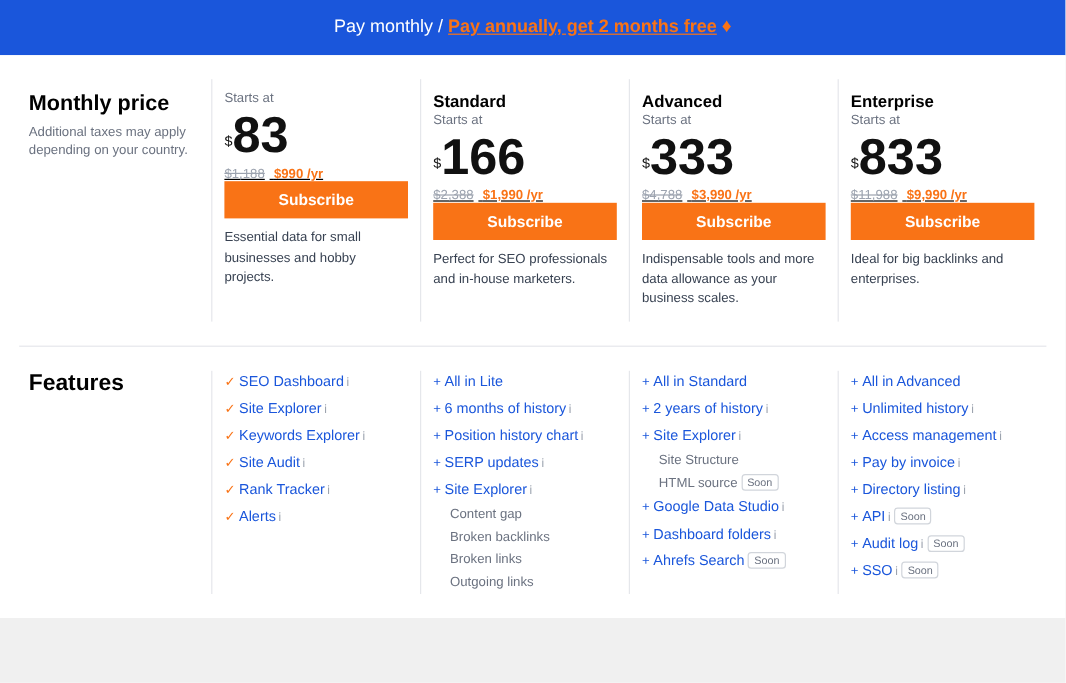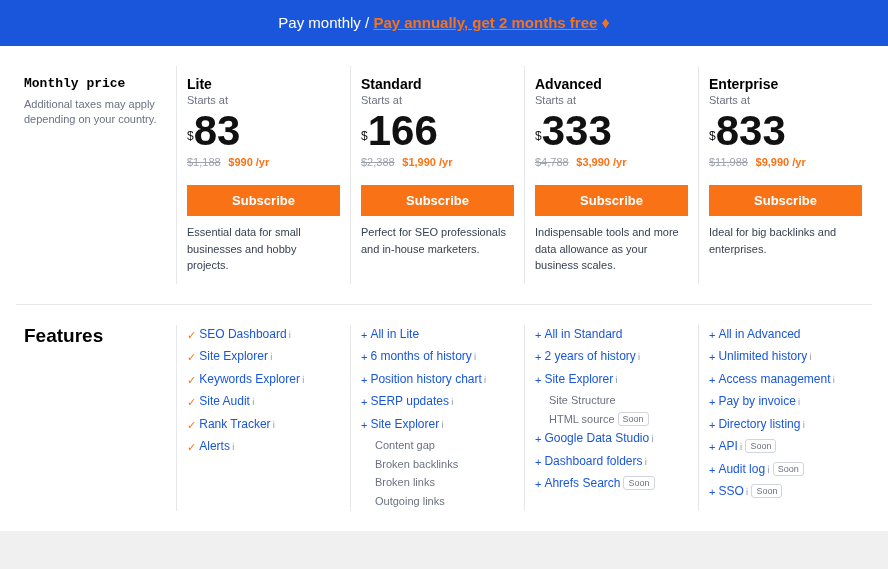--- a/index.html
+++ b/index.html
@@ -36,23 +36,22 @@
       grid-template-columns: 160px 1fr 1fr 1fr 1fr;
       gap: 0;
       border-bottom: 1px solid #e5e7eb;
       padding-bottom: 20px;
     }
     .col-label {
       padding: 10px 8px;
     }
     .col-label .monthly-price-label {
       font-weight: bold;
-      font-size: 13px;
+      font-size: 18px;
       margin-bottom: 6px;
-      font-family: Liberation Mono, monospace;
     }
     .col-label .tax-note {
       font-size: 11px;
       color: #6b7280;
       line-height: 1.4;
     }
     .plan-col {
       padding: 10px 10px;
       border-left: 1px solid #e5e7eb;
     }
@@ -88,21 +87,22 @@
       color: #9ca3af;
       text-decoration: line-through;
       margin-right: 4px;
     }
     .price-discounted {
       font-size: 11px;
       color: #f97316;
       font-weight: bold;
     }
     .price-row {
-      margin-bottom: 16px;
+      margin-bottom: 0;
+      text-decoration: underline;
     }
     .subscribe-btn {
       background: #f97316;
       color: white;
       border: none;
       border-radius: 0;
       padding: 8px 14px;
       font-size: 13px;
       font-weight: bold;
       cursor: pointer;
@@ -187,21 +187,20 @@
 <div class="main-card">
 
   <div class="pricing-grid">
 
     <div class="col-label">
       <div class="monthly-price-label">Monthly price</div>
       <div class="tax-note">Additional taxes may apply depending on your country.</div>
     </div>
 
     <div class="plan-col" id="plan-0">
-    <div class="plan-name">Lite</div>
     <div class="starts-at">Starts at</div>
     <div class="price-main">
       <sup>$</sup><span class="price-big">83</span>
     </div>
     <div class="price-row">
       <span class="price-old">$1,188</span>
       <span class="price-discounted">$990 /yr</span>
     </div>
     <button class="subscribe-btn">Subscribe</button>
     <div class="plan-desc">Essential data for small businesses and hobby projects.</div>

